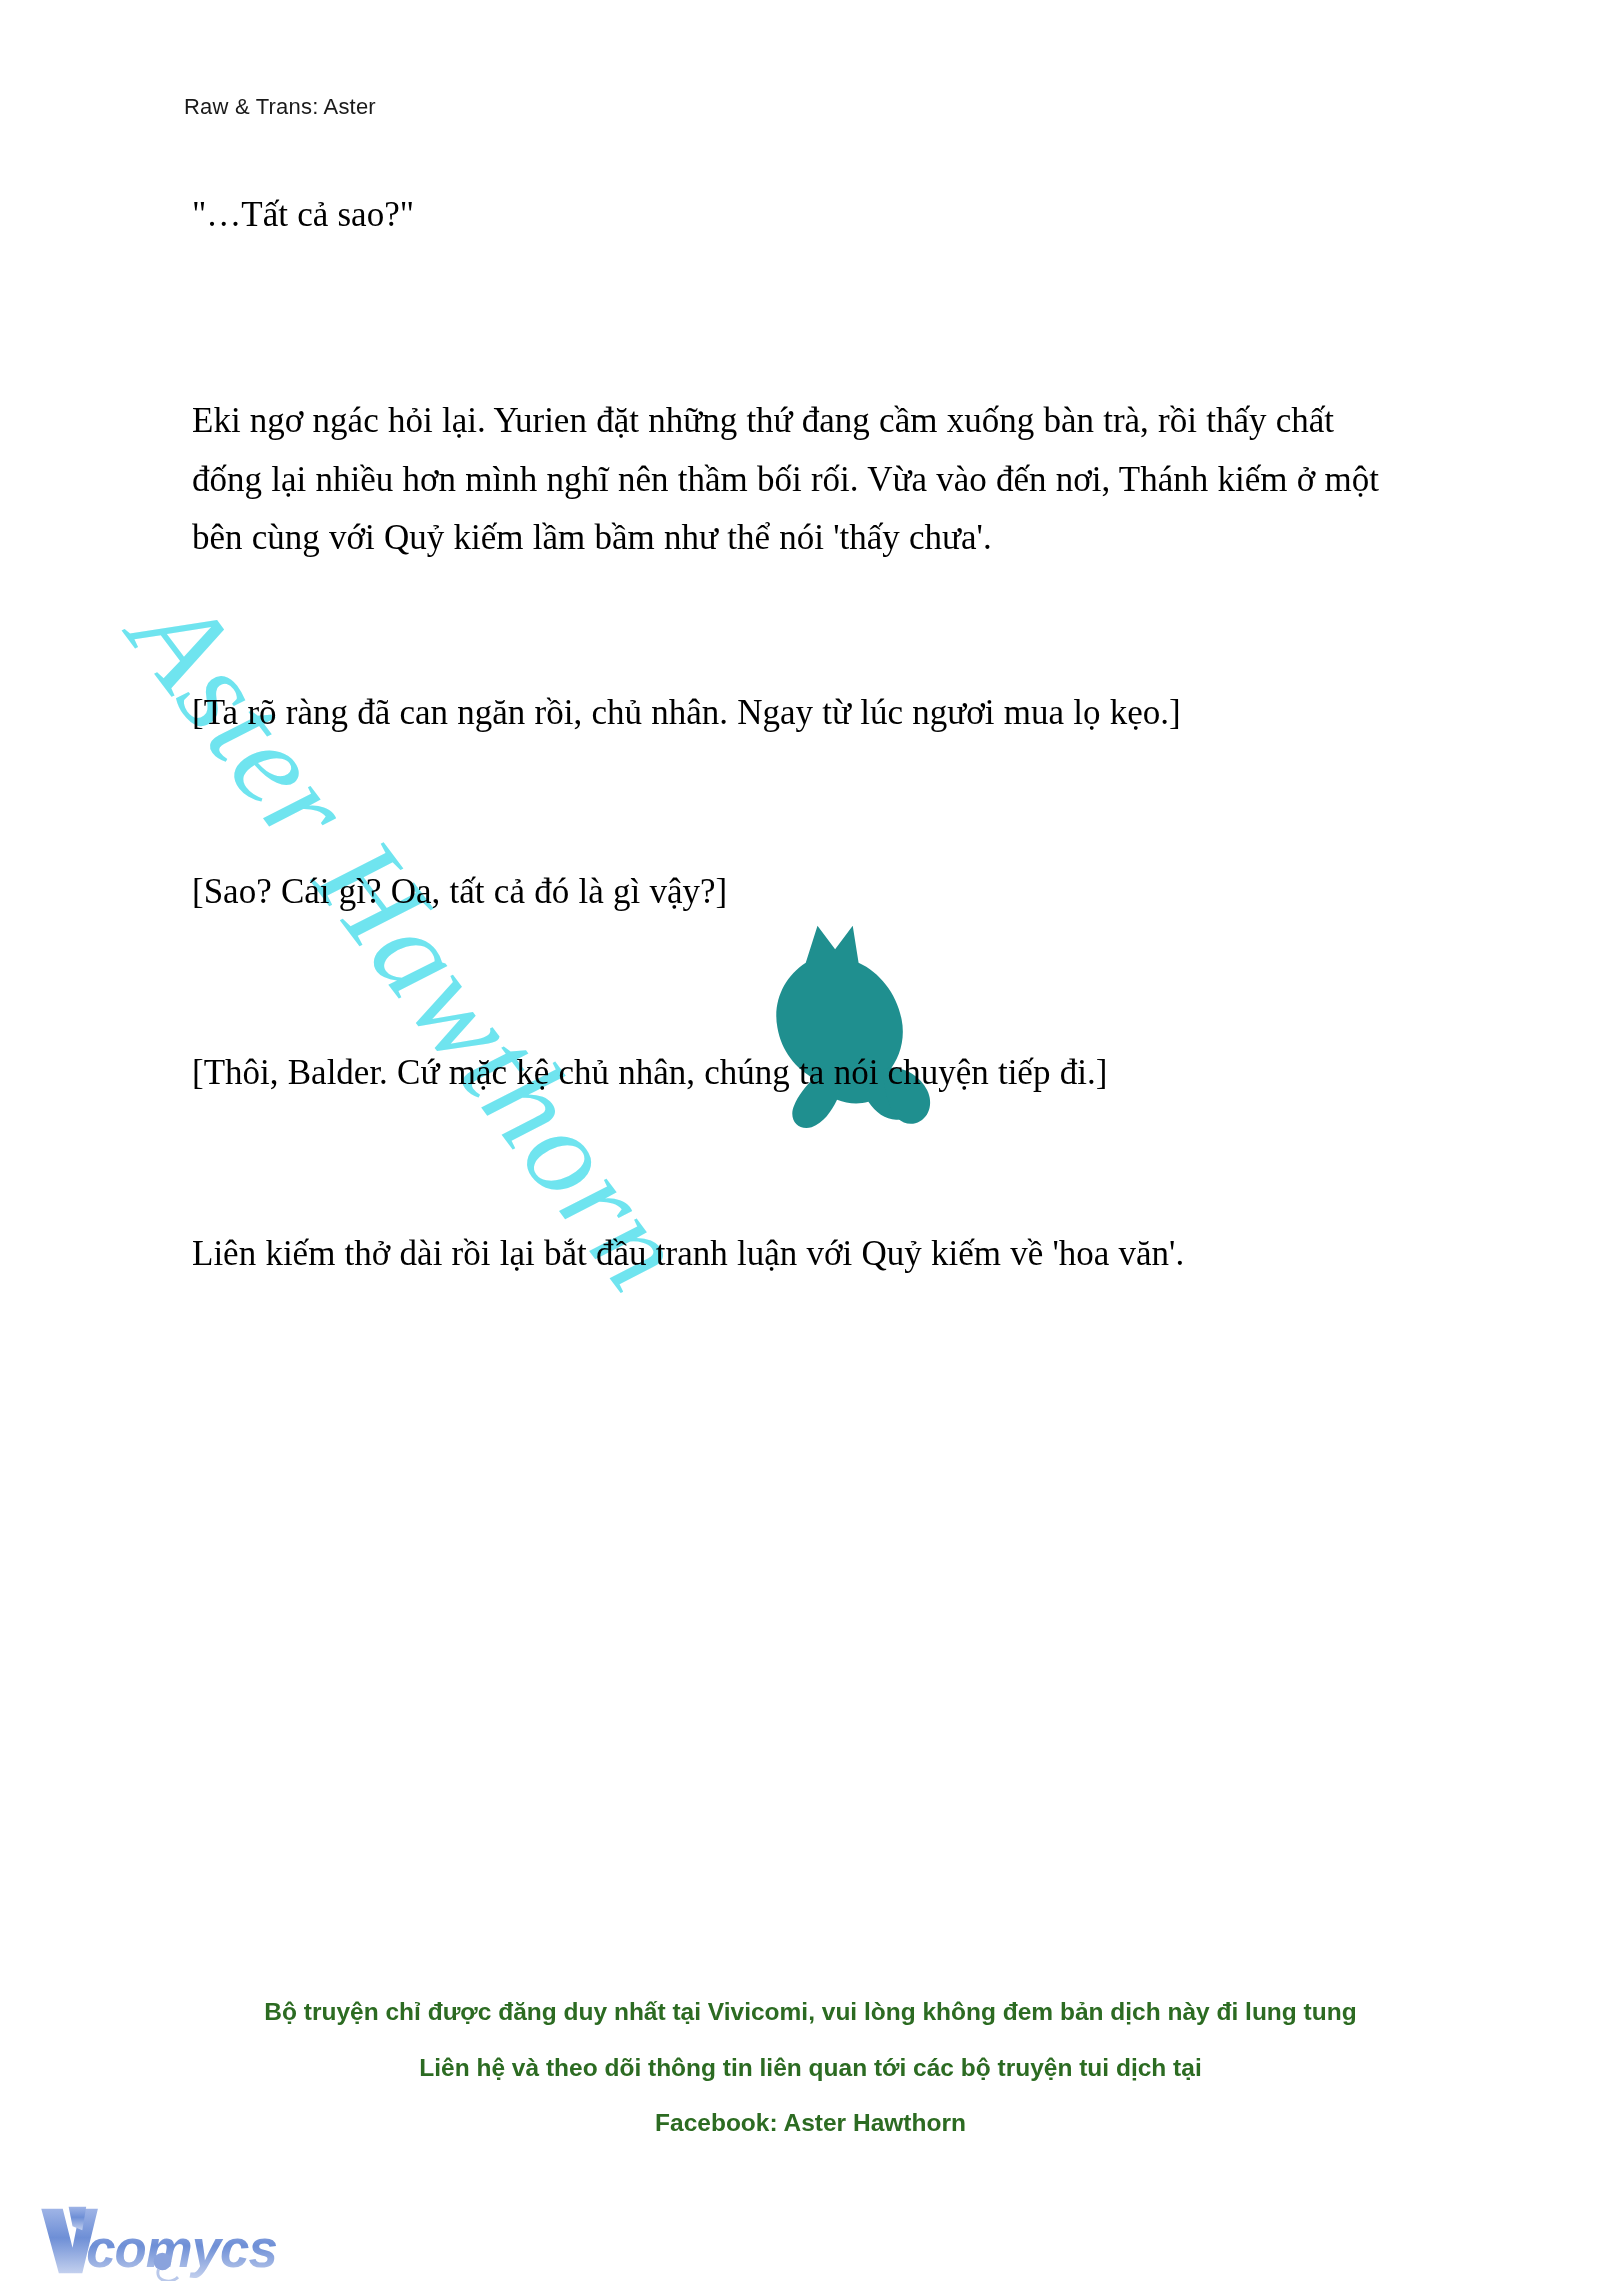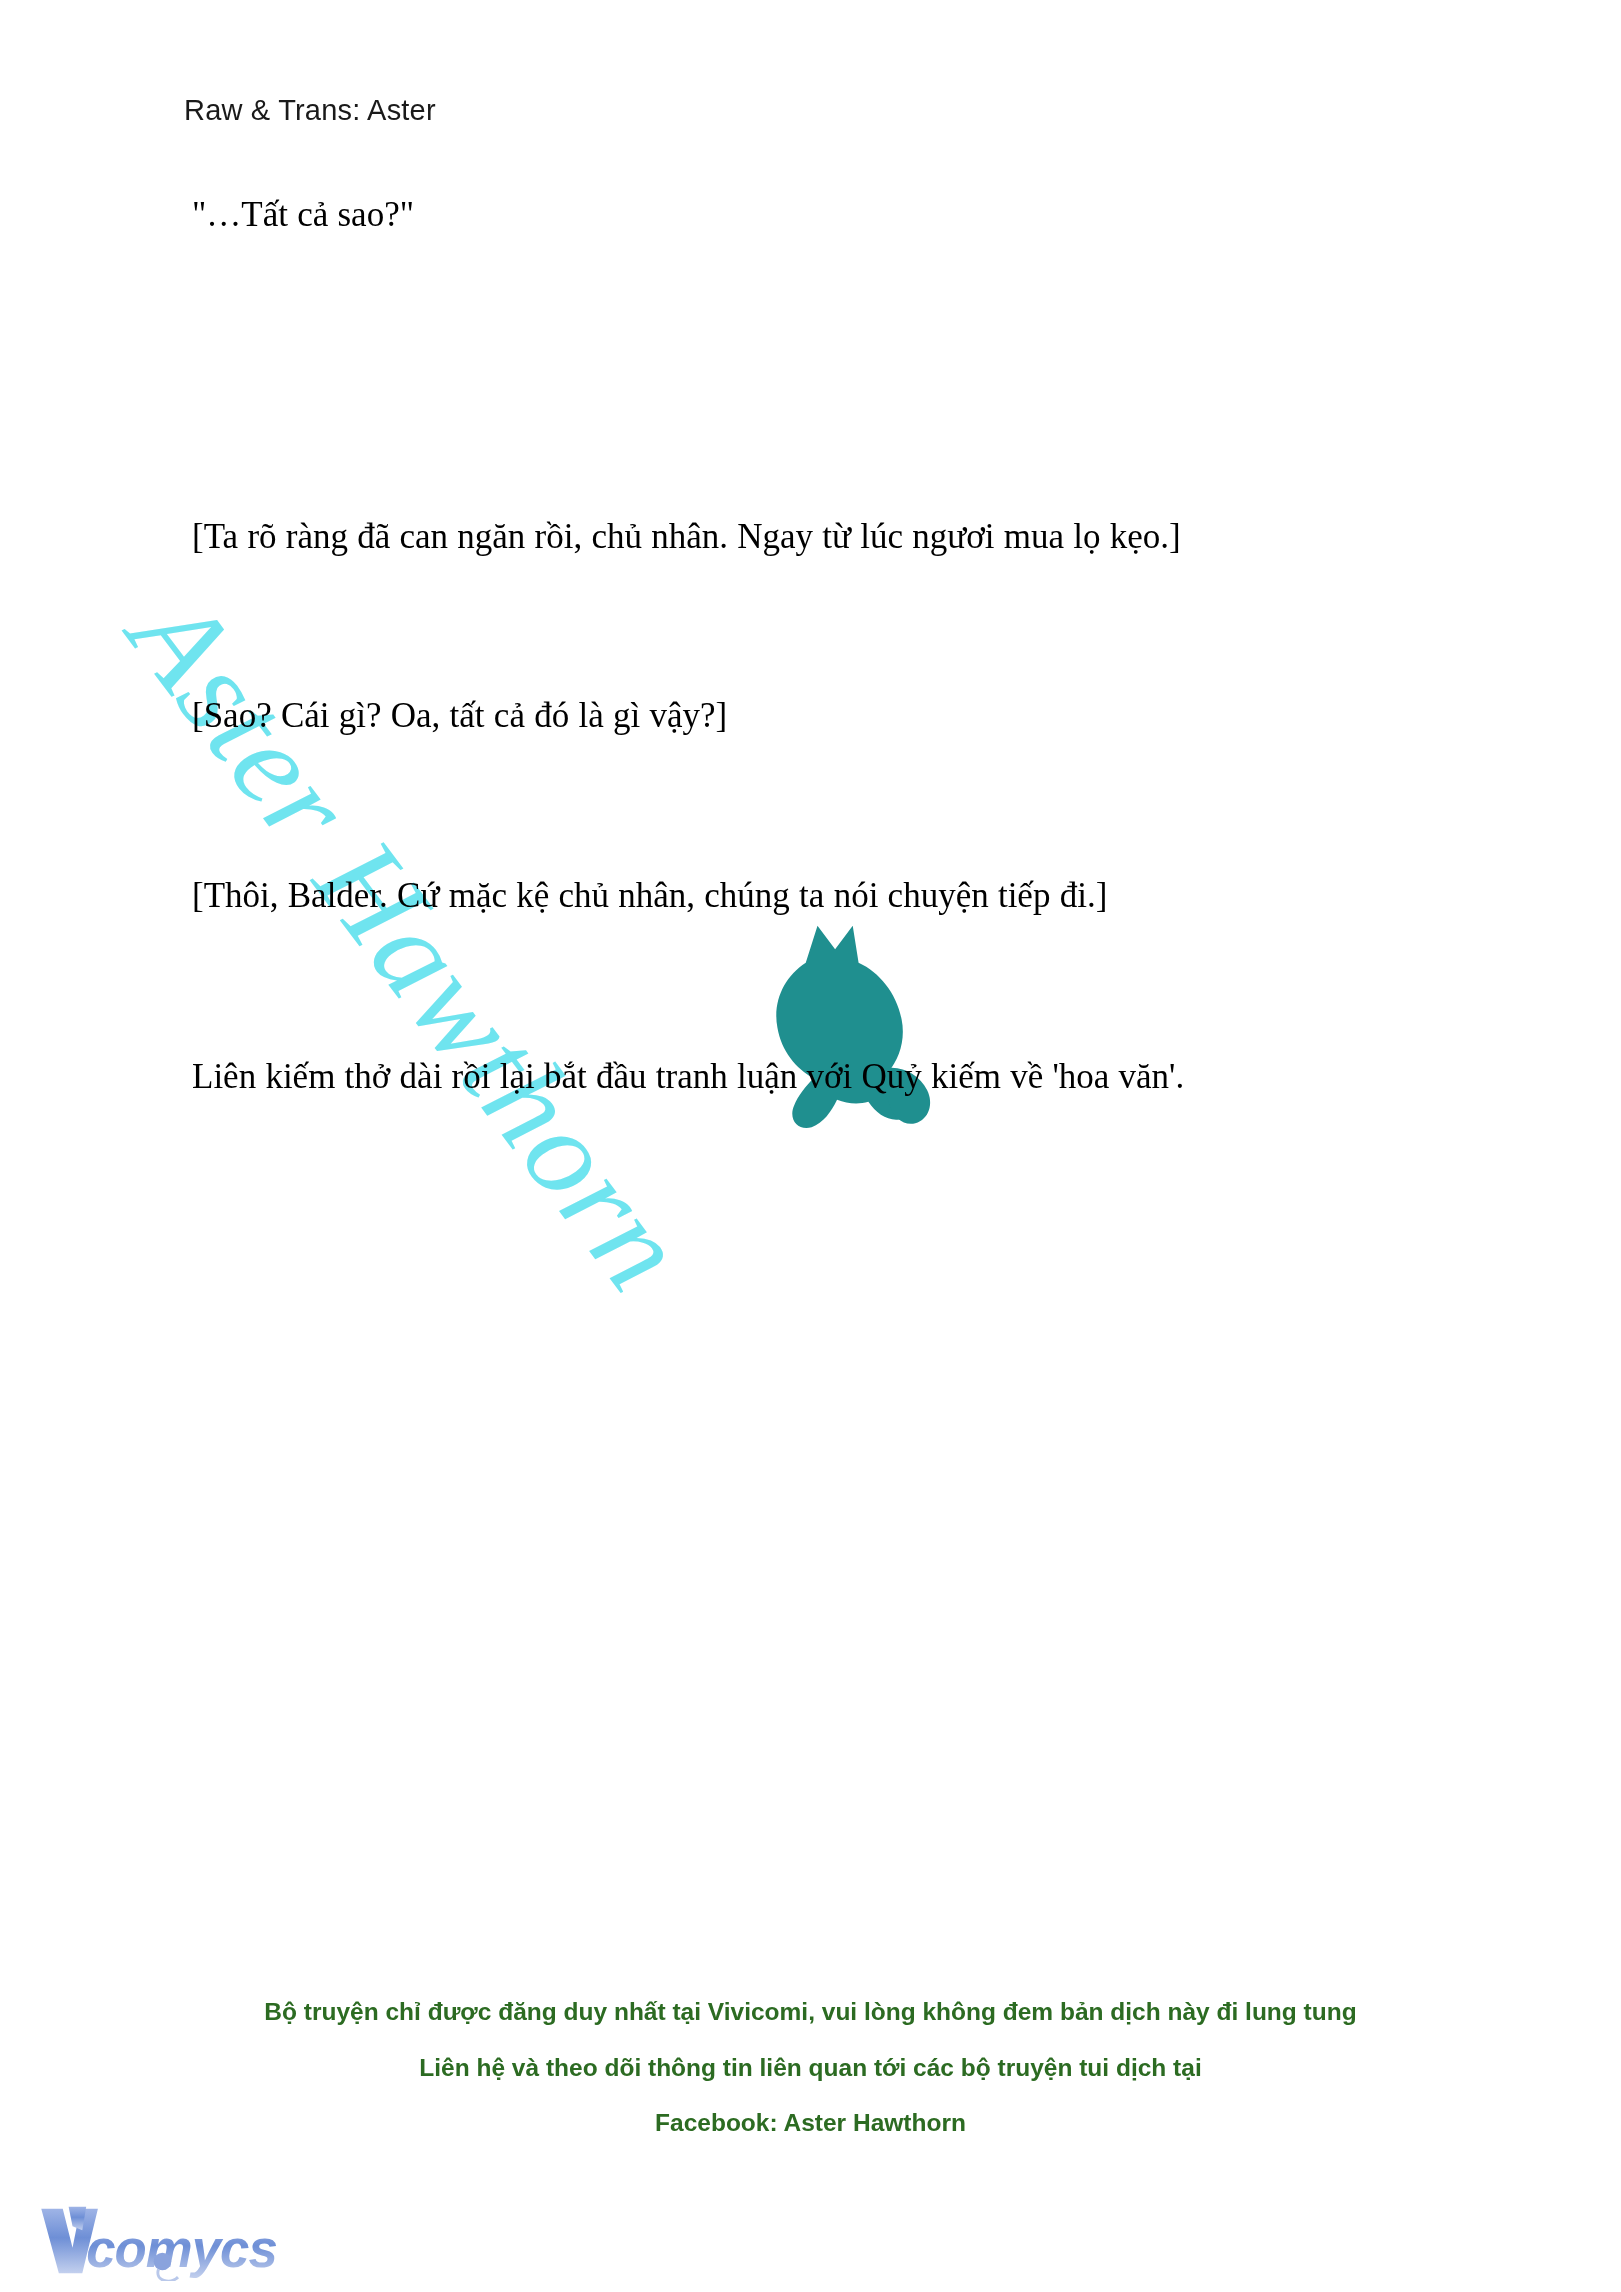--- a/index.html
+++ b/index.html
@@ -21,21 +21,21 @@
     inset: 0;
     background: #ffffff;
   }
 
   
   .doc-header {
     position: absolute;
     left: 184px;
     top: 94px;
     font-family: "Liberation Sans", "DejaVu Sans", sans-serif;
-    font-size: 29px;
+    font-size: 22px;
     color: #1a1a1a;
     letter-spacing: 0.2px;
     white-space: nowrap;
   }
 
   
   .content {
     position: absolute;
     left: 192px;
     top: 186px;
@@ -163,20 +163,21 @@
         C152,186 148,172 150,160 Z"></path>
     </svg>
   </div>
 
   <div class="content">
 
     <p class="para">"…Tất cả sao?"</p>
 
     <div class="gap-sm"></div>
 
+    <p class="para">Eki ngơ ngác hỏi lại. Yurien đặt những thứ đang cầm xuống bàn trà, rồi thấy chất đống lại nhiều hơn mình nghĩ nên thầm bối rối. Vừa vào đến nơi, Thánh kiếm ở một bên cùng với Quỷ kiếm lầm bầm như thể nói 'thấy chưa'.</p>
 
     <div class="gap-md"></div>
 
     <p class="para">[Ta rõ ràng đã can ngăn rồi, chủ nhân. Ngay từ lúc ngươi mua lọ kẹo.]</p>
 
     <div class="gap-lg"></div>
 
     <p class="para">[Sao? Cái gì? Oa, tất cả đó là gì vậy?]</p>
 
     <div class="gap-xl"></div>

